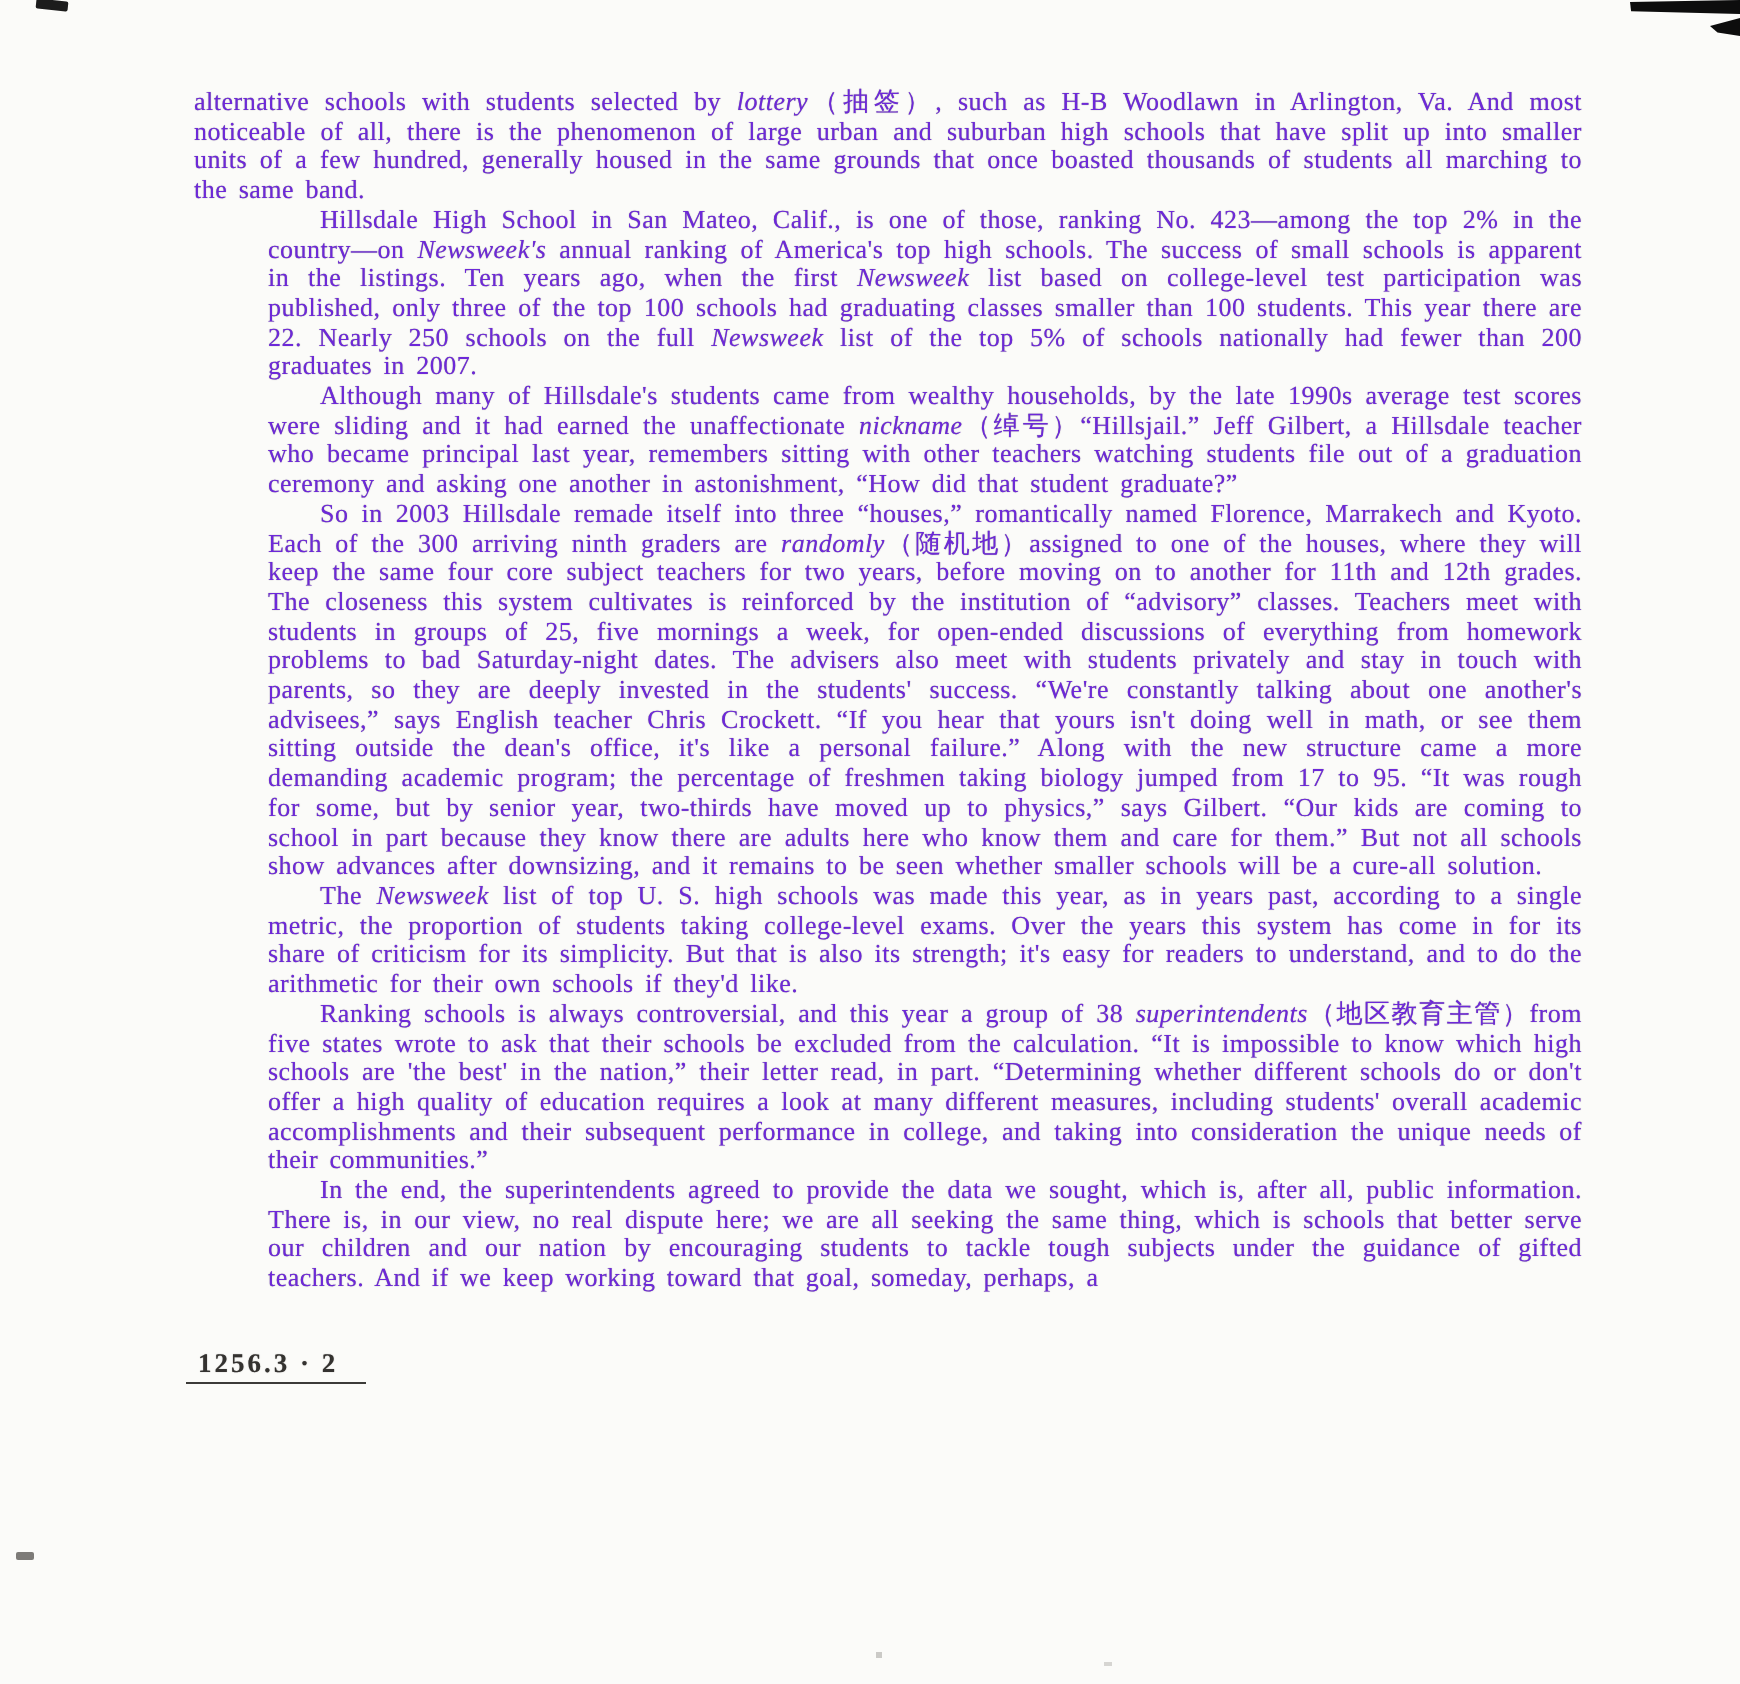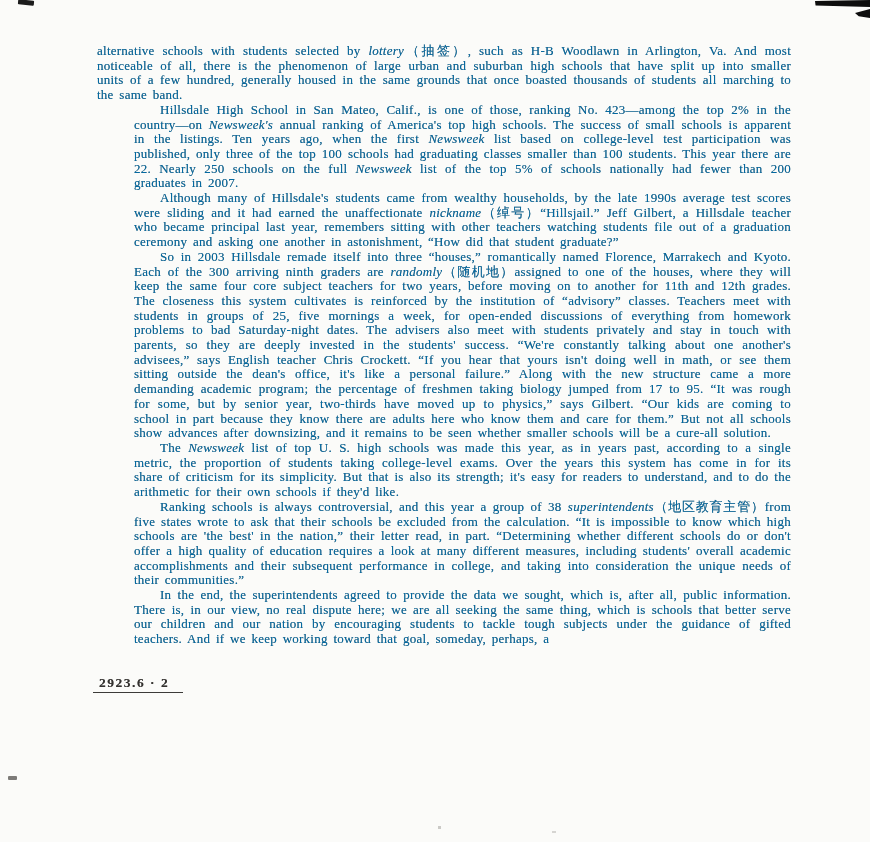--- a/index.html
+++ b/index.html
@@ -11,21 +11,21 @@
     overflow: hidden;
     font-family: "Liberation Serif", "DejaVu Serif", serif;
   }
   .page-content {
     position: absolute;
     left: 97px;
     top: 44px;
     width: 694px;
   }
   .article {
-    color: #0369a1;
+    color: #6d28d9;
     font-size: 13px;
     line-height: 14.7px;
     text-align: justify;
     letter-spacing: 0.25px;
     word-spacing: 2.2px;
     text-shadow: 0 0 0.5px rgba(45,43,40,0.55);
   }
   .article p { margin: 0; }
   .article p.indent { text-indent: 26px; margin-left: 37px; }
   .article .em { font-style: italic; }
@@ -78,15 +78,15 @@
   <div class="article">
       <p><span>alternative schools with students selected by </span><span class="em">lottery</span><span>（抽签）, such as H-B Woodlawn in Arlington, Va. And most noticeable of all, there is the phenomenon of large urban and suburban high schools that have split up into smaller units of a few hundred, generally housed in the same grounds that once boasted thousands of students all marching to the same band.</span></p>
       <p class="indent"><span>Hillsdale High School in San Mateo, Calif., is one of those, ranking No. 423—among the top 2% in the country—on </span><span class="em">Newsweek's</span><span> annual ranking of America's top high schools. The success of small schools is apparent in the listings. Ten years ago, when the first </span><span class="em">Newsweek</span><span> list based on college-level test participation was published, only three of the top 100 schools had graduating classes smaller than 100 students. This year there are 22. Nearly 250 schools on the full </span><span class="em">Newsweek</span><span> list of the top 5% of schools nationally had fewer than 200 graduates in 2007.</span></p>
       <p class="indent"><span>Although many of Hillsdale's students came from wealthy households, by the late 1990s average test scores were sliding and it had earned the unaffectionate </span><span class="em">nickname</span><span>（绰号）“Hillsjail.” Jeff Gilbert, a Hillsdale teacher who became principal last year, remembers sitting with other teachers watching students file out of a graduation ceremony and asking one another in astonishment, “How did that student graduate?”</span></p>
       <p class="indent"><span>So in 2003 Hillsdale remade itself into three “houses,” romantically named Florence, Marrakech and Kyoto. Each of the 300 arriving ninth graders are </span><span class="em">randomly</span><span>（随机地）assigned to one of the houses, where they will keep the same four core subject teachers for two years, before moving on to another for 11th and 12th grades. The closeness this system cultivates is reinforced by the institution of “advisory” classes. Teachers meet with students in groups of 25, five mornings a week, for open-ended discussions of everything from homework problems to bad Saturday-night dates. The advisers also meet with students privately and stay in touch with parents, so they are deeply invested in the students' success. “We're constantly talking about one another's advisees,” says English teacher Chris Crockett. “If you hear that yours isn't doing well in math, or see them sitting outside the dean's office, it's like a personal failure.” Along with the new structure came a more demanding academic program; the percentage of freshmen taking biology jumped from 17 to 95. “It was rough for some, but by senior year, two-thirds have moved up to physics,” says Gilbert. “Our kids are coming to school in part because they know there are adults here who know them and care for them.” But not all schools show advances after downsizing, and it remains to be seen whether smaller schools will be a cure-all solution.</span></p>
       <p class="indent"><span>The </span><span class="em">Newsweek</span><span> list of top U. S. high schools was made this year, as in years past, according to a single metric, the proportion of students taking college-level exams. Over the years this system has come in for its share of criticism for its simplicity. But that is also its strength; it's easy for readers to understand, and to do the arithmetic for their own schools if they'd like.</span></p>
       <p class="indent"><span>Ranking schools is always controversial, and this year a group of 38 </span><span class="em">superintendents</span><span>（地区教育主管）from five states wrote to ask that their schools be excluded from the calculation. “It is impossible to know which high schools are 'the best' in the nation,” their letter read, in part. “Determining whether different schools do or don't offer a high quality of education requires a look at many different measures, including students' overall academic accomplishments and their subsequent performance in college, and taking into consideration the unique needs of their communities.”</span></p>
       <p class="indent"><span>In the end, the superintendents agreed to provide the data we sought, which is, after all, public information. There is, in our view, no real dispute here; we are all seeking the same thing, which is schools that better serve our children and our nation by encouraging students to tackle tough subjects under the guidance of gifted teachers. And if we keep working toward that goal, someday, perhaps, a</span></p>
     </div>
   <div class="page-footer">
-    <span class="footer-label">2923.6 · 2</span>
+    <span class="footer-label">1256.3 · 2</span>
   </div>
 </div>
 
 </body></html>

